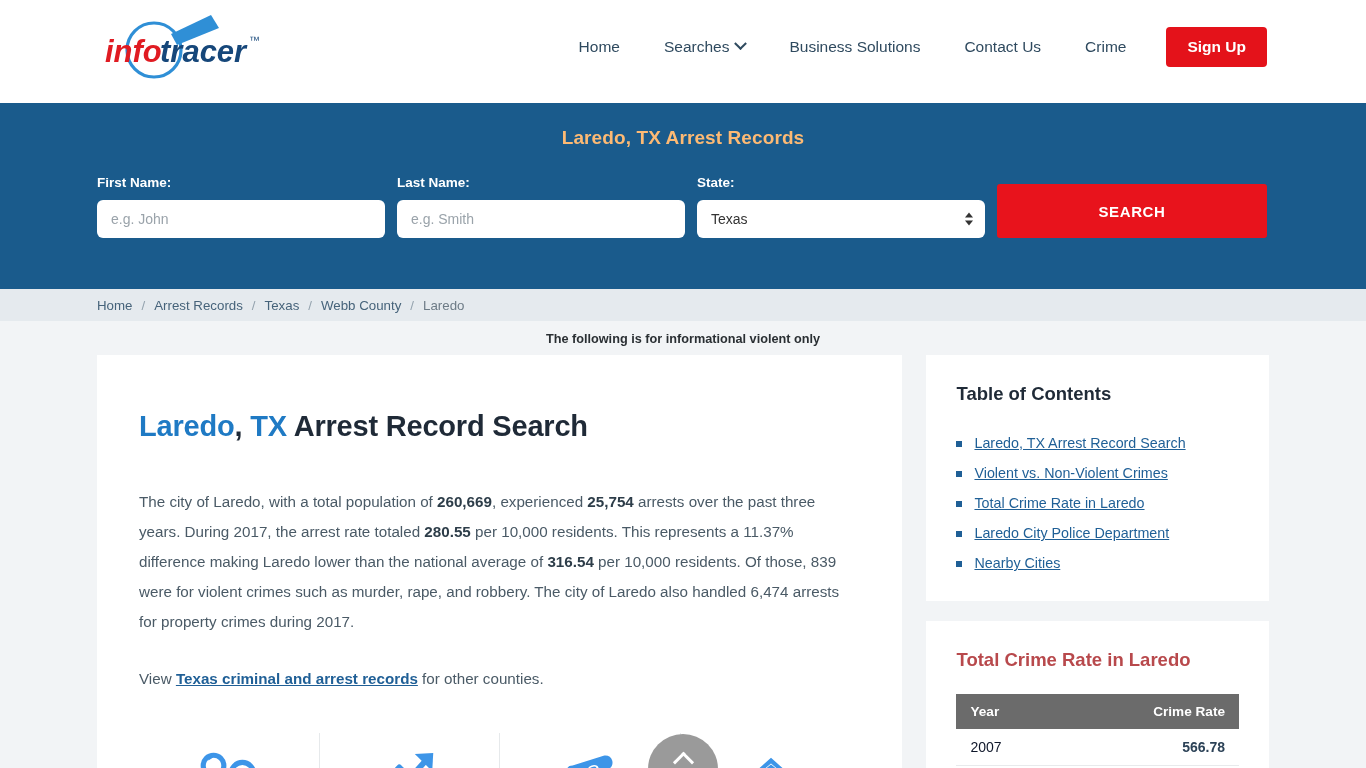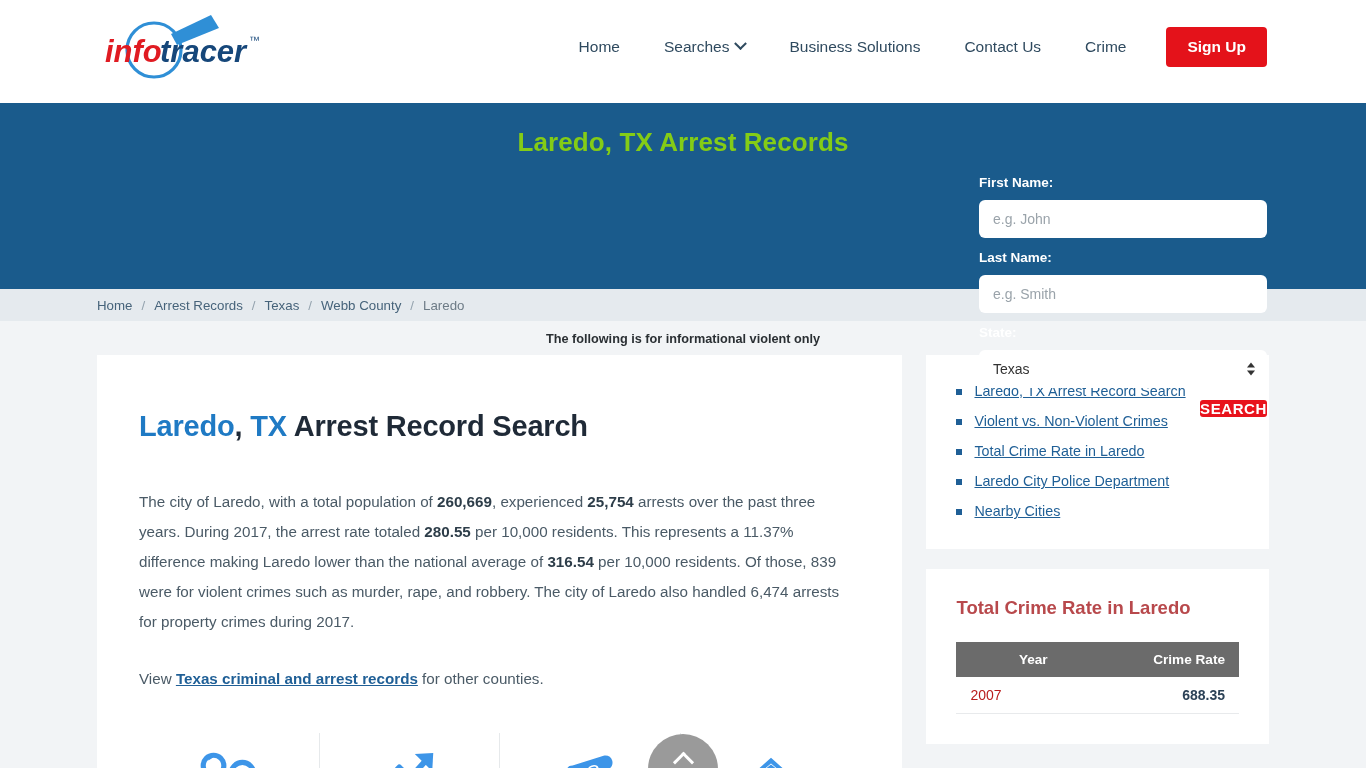--- a/index.html
+++ b/index.html
@@ -67,38 +67,37 @@
 
   
   .hero {
     background: #1a5b8c;
     height: 186px;
     padding-top: 24px;
     position: relative;
   }
   .hero-title {
     text-align: center;
-    color: #84cc16;
-    font-size: 26px;
+    color: #fdba74;
+    font-size: 19px;
     font-weight: bold;
     letter-spacing: .1px;
   }
   .search-form {
     position: absolute;
     left: 97px; right: 99px;
     top: 72px;
     display: flex;
     align-items: flex-end;
     gap: 12px;
-    flex-direction: column;
   }
   .field { display: flex; flex-direction: column; }
   .field.fn { width: 288px; }
   .field.ln { width: 288px; }
-  .field.st { width: 288px; margin-left: 8px; }
+  .field.st { width: 288px; }
   .field-label {
     color: #ffffff;
     font-size: 13.5px;
     font-weight: bold;
     margin-bottom: 10px;
   }
   .field input, .field select {
     height: 38px;
     border: none;
     border-radius: 6px;
@@ -128,21 +127,21 @@
     display: block;
     width: 0; height: 0;
     border-left: 4px solid transparent;
     border-right: 4px solid transparent;
   }
   .select-arrows i.up { border-bottom: 5px solid #333; }
   .select-arrows i.dn { border-top: 5px solid #333; }
 
   .search-btn {
     flex: 1;
-    height: 38px;
+    height: 54px;
     background: #e8131c;
     color: #ffffff;
     border: none;
     border-radius: 3px;
     font-size: 15px;
     font-weight: bold;
     letter-spacing: .6px;
     cursor: pointer;
     font-family: "Liberation Sans", sans-serif;
   }
@@ -265,26 +264,26 @@
     width: 100%;
     border-collapse: collapse;
     font-size: 14px;
   }
   .rate-table thead th {
     background: #6b6b6b;
     color: #ffffff;
     font-weight: bold;
     font-size: 13.6px;
     padding: 10px 14px;
-    text-align: right;
+    text-align: left;
   }
   .rate-table thead th.r { text-align: right; }
   .rate-table tbody td {
     padding: 10px 14px;
-    color: #b91c1c;
+    color: #0f172a;
     border-bottom: 1px solid #e8eaec;
     background: #ffffff;
   }
   .rate-table tbody td.r {
     text-align: right;
     font-weight: bold;
     color: #2c4257;
   }
 
   
@@ -438,20 +437,21 @@
           <path d="M32 8 L60 33 L55 33 L32 14 L9 33 L4 33 Z" fill="#3d95e8"></path>
           <path d="M13 30 L32 15 L51 30 L51 57 L13 57 Z" fill="#3d95e8"></path>
         </svg>
       </div>
     </div>
   </div>
 
   <div class="sidebar">
 
     <div class="side-card">
+      <div class="side-title">Table of Contents</div>
       <ul class="toc">
         <li>
             <span class="bullet"></span>
             <a>Laredo, TX Arrest Record Search</a>
           </li>
         <li>
             <span class="bullet"></span>
             <a>Violent vs. Non-Violent Crimes</a>
           </li>
         <li>
@@ -474,21 +474,21 @@
       <table class="rate-table">
         <thead>
           <tr>
             <th>Year</th>
             <th class="r">Crime Rate</th>
           </tr>
         </thead>
         <tbody>
           <tr>
             <td>2007</td>
-            <td class="r">688.35</td>
+            <td class="r">566.78</td>
           </tr>
         </tbody>
       </table>
     </div>
 
   </div>
 </div>
 
 <button class="scroll-top">
   <span class="chev-up"></span>

